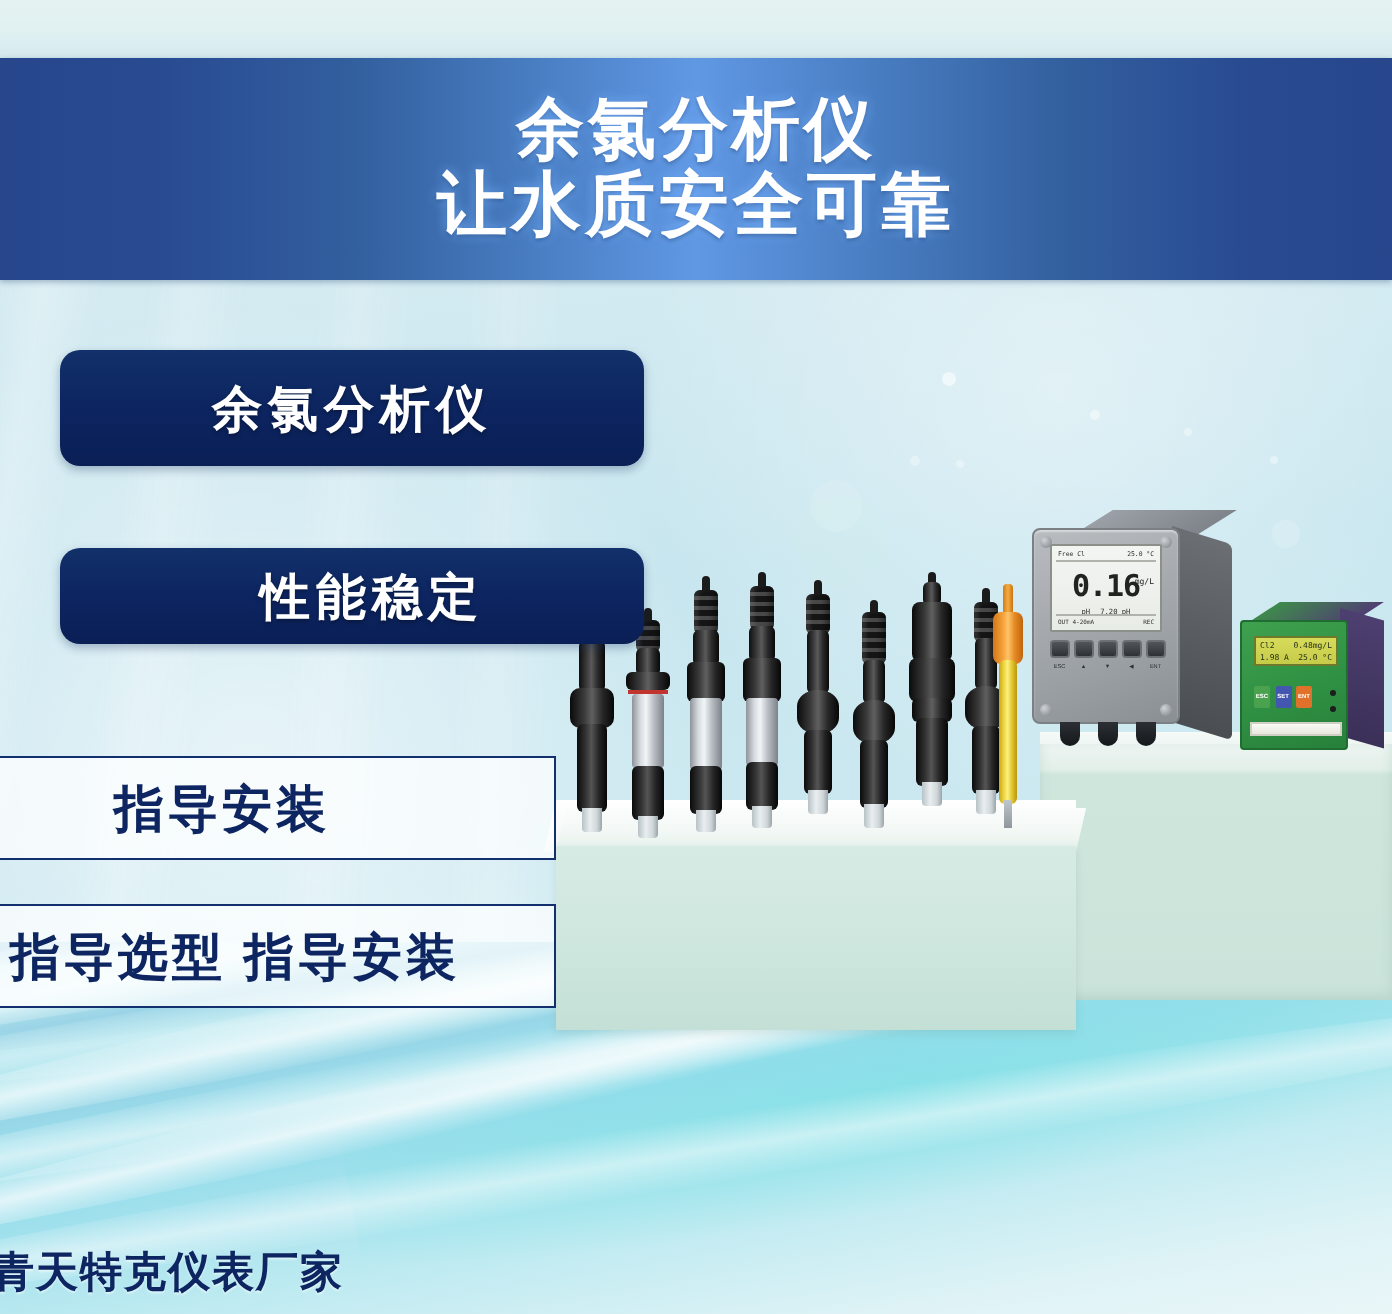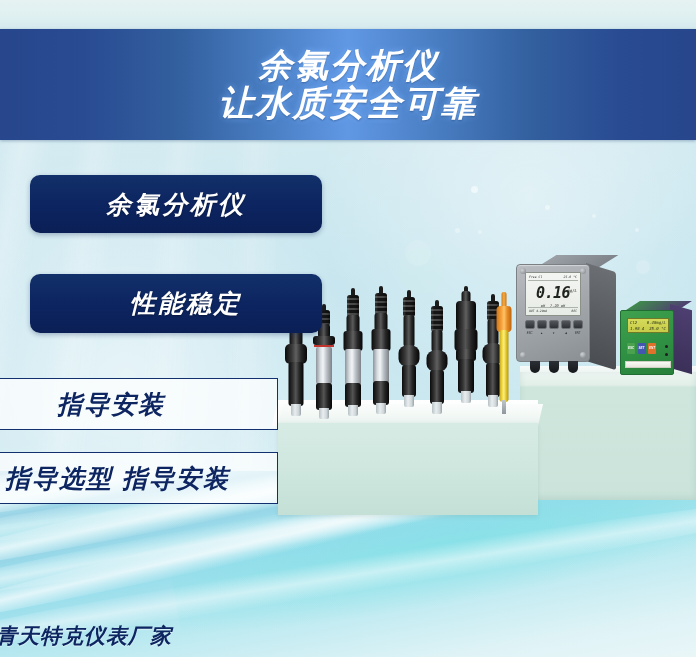--- a/index.html
+++ b/index.html
@@ -8,21 +8,20 @@
     width: 696px; height: 657px;
     font-family: "Liberation Sans", "DejaVu Sans", sans-serif;
     overflow: hidden; background: #dff0f2;
   }
   .poster {
     position: relative; width: 696px; height: 657px; overflow: hidden;
     background:
       radial-gradient(circle at 18% 58%, rgba(255,255,255,0.55) 0%, rgba(255,255,255,0) 34%),
       radial-gradient(circle at 76% 30%, rgba(255,255,255,0.40) 0%, rgba(255,255,255,0) 30%),
       linear-gradient(175deg, #e3f1f3 0%, #d4ebf1 20%, #c8e6ef 44%, #cbe8f0 62%, #d9f1f4 78%, #e5f6f8 100%);
-    font-style: italic;
   }
 
   
   .top-strip {
     position: absolute; left: 0; top: 0; width: 696px; height: 30px;
     background: linear-gradient(180deg, #e6f2f2 0%, #dff0f1 55%, #d4eaee 100%);
   }
 
   
   .bokeh { position: absolute; border-radius: 50%; background: rgba(255,255,255,0.55); pointer-events: none; }
@@ -101,21 +100,21 @@
 
   
   .pill {
     position: absolute; display: flex; align-items: center; justify-content: center;
     background: linear-gradient(180deg, #123069 0%, #0c2460 55%, #0a1f55 100%);
     border-radius: 10px; color: #fff; font-weight: bold; font-size: 25px;
     letter-spacing: 3px; box-shadow: 0 2px 5px rgba(18,40,90,.30);
     text-shadow: 0 1px 2px rgba(0,0,0,.35);
   }
   .pill1 { left: 30px; top: 175px; width: 292px; height: 58px; }
-  .pill2 { left: 30px; top: 274px; width: 292px; height: 59px; padding-left: 20px; }
+  .pill2 { left: 30px; top: 274px; width: 292px; height: 48px; padding-left: 20px; }
 
   .outline-box {
     position: absolute; display: flex; align-items: center;
     background: rgba(255,255,255,0.72);
     border: 1.5px solid #12306d; color: #0d2560;
     font-weight: bold; font-size: 25px; letter-spacing: 2px;
   }
   .obox1 { left: -6px; top: 378px; width: 284px; height: 52px; padding-left: 62px; }
   .obox2 { left: -6px; top: 452px; width: 284px; height: 52px; padding-left: 10px; }
 

